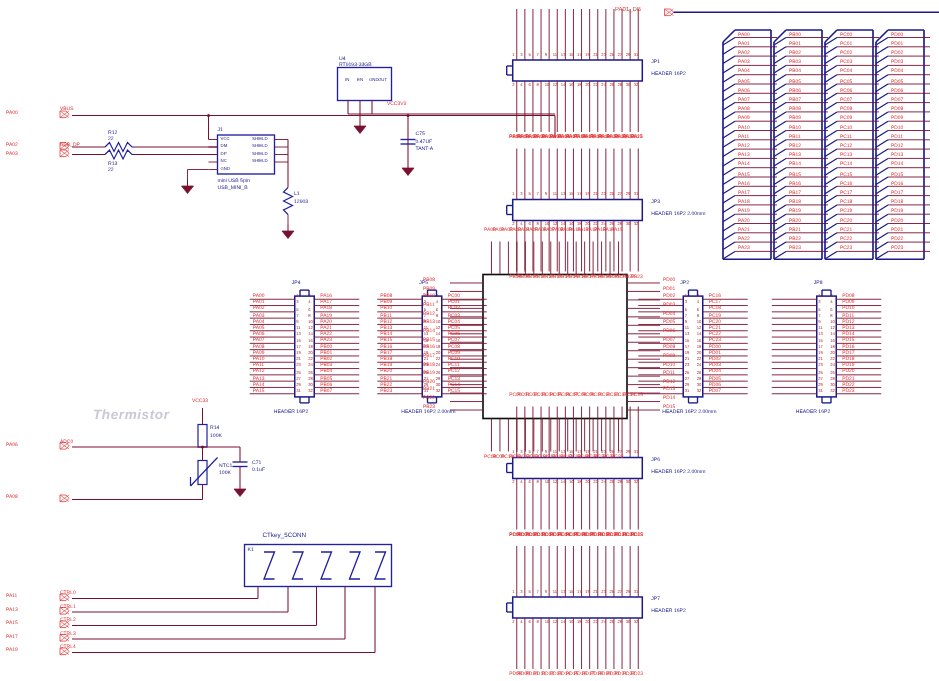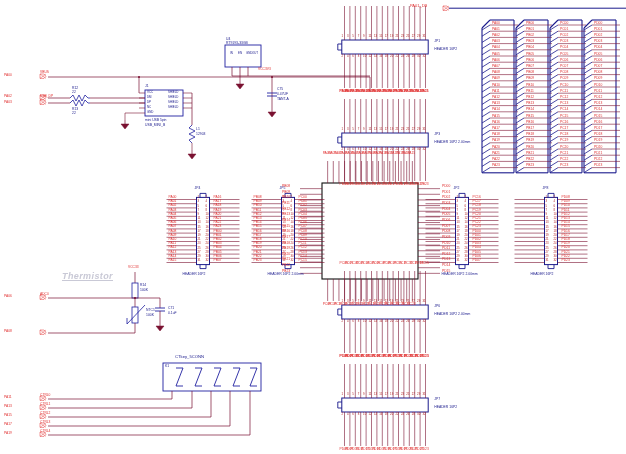--- a/index.html
+++ b/index.html
@@ -5,21 +5,21 @@
   html,body{margin:0;padding:0;background:#ffffff;}
   body{width:626px;height:454px;position:relative;overflow:hidden;
        font-family:"Liberation Sans",sans-serif;}
   #sheet{position:absolute;left:0;top:0;width:626px;height:454px;}
   .lbl{position:absolute;white-space:nowrap;line-height:1;}
   .net{color:#e03030;font-size:3.3px;letter-spacing:0;}
   .netbig{color:#e03030;font-size:4px;}
   .ref{color:#1a1a8c;font-size:3.4px;}
   .refbig{color:#1a1a8c;font-size:4.2px;}
   .wm{color:#c9c9d6;font-size:9px;font-style:italic;font-weight:bold;
-      letter-spacing:.4px;text-decoration:underline;}
+      letter-spacing:.4px;}
   .pinnum{color:#b02020;font-size:2.8px;}
   .pintxt{color:#1a1a8c;font-size:2.9px;}
   svg{position:absolute;left:0;top:0;overflow:visible;}
 </style>
 </head>
 <body>
 
 <div id="sheet">
 
 <svg width="626" height="454">

